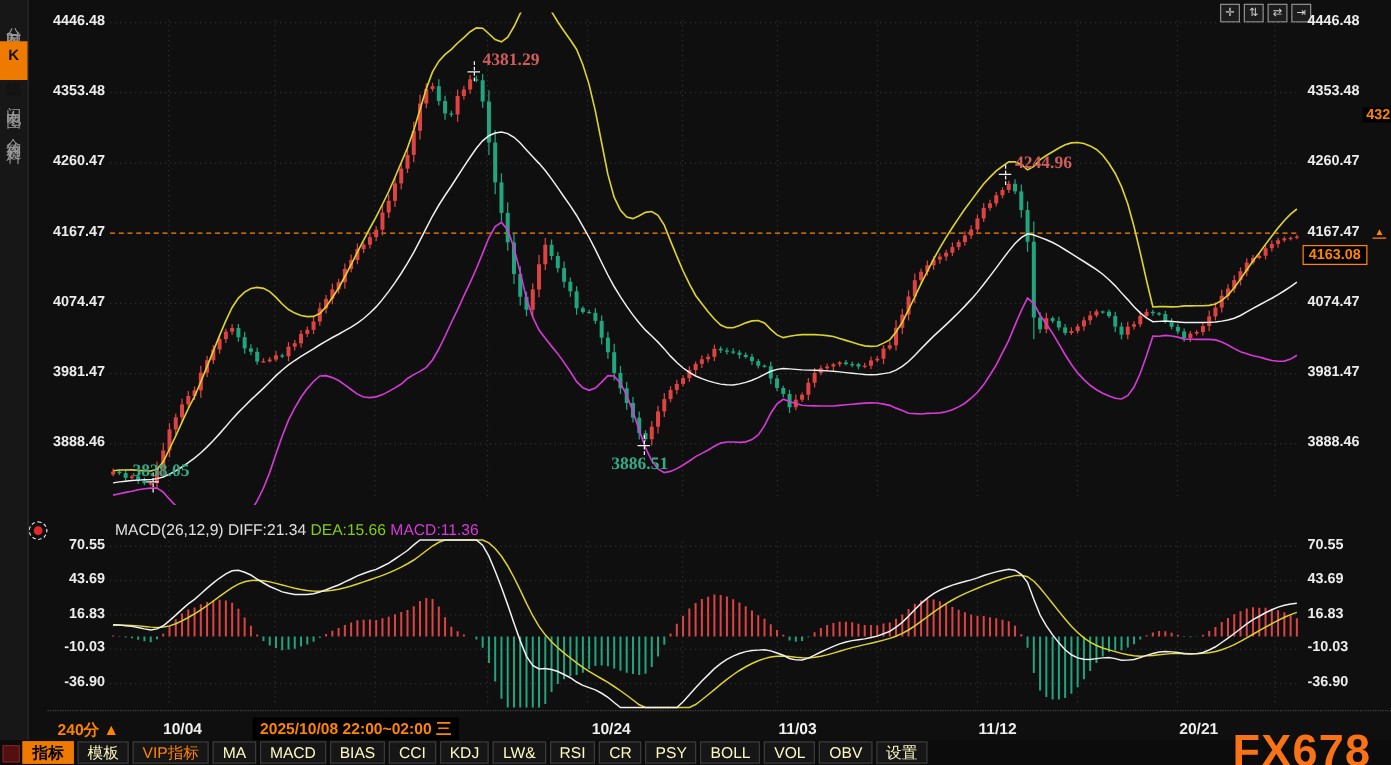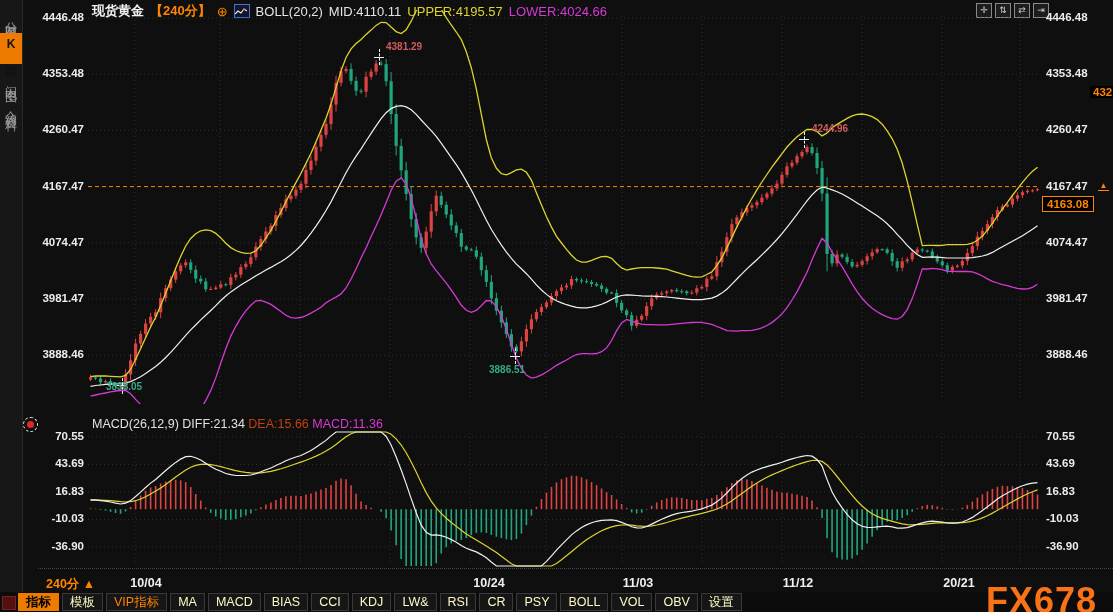--- a/index.html
+++ b/index.html
@@ -34,23 +34,23 @@
   .marked-price{position:absolute;left:1044px;top:86px;background:#000;color:#ff8400;
                 font-size:11.5px;font-weight:bold;padding:0 3px;margin-left:46px;}
   .last-price{position:absolute;left:1042px;top:196px;border:1px solid #ff8400;background:#000;
               color:#ff8400;font-size:11.5px;font-weight:bold;padding:0 4px;line-height:14px;}
   .alert-flag{position:absolute;left:1098px;top:181px;width:11px;color:#ff8400;font-size:8px;
               text-align:center;border-bottom:1px solid #ff8400;line-height:9px;}
   
   .main-svg{position:absolute;left:88px;top:10px;}
   .macd-svg{position:absolute;left:88px;top:430px;}
   .macd-hdr{position:absolute;left:92px;top:417px;font-size:12.5px;white-space:nowrap;}
-  .macd-hdr .w{color:#e0e0e0;} .macd-hdr .yel{color:#c2410c;} .macd-hdr .mag{color:#d63ad6;}
+  .macd-hdr .w{color:#e0e0e0;} .macd-hdr .yel{color:#84cc16;} .macd-hdr .mag{color:#d63ad6;}
   
-  .ann{position:absolute;font-size:10px;font-weight:bold;white-space:nowrap;z-index:5;}
+  .ann{position:absolute;font-size:14px;font-weight:bold;white-space:nowrap;z-index:5;font-family:Liberation Serif, serif;}
   .ann.hi{color:#d05c5c;} .ann.lo{color:#36a986;}
   .xmark{position:absolute;width:16px;height:16px;z-index:4;}
   .xmark::before{content:"";position:absolute;left:3px;top:7.5px;width:10px;height:1px;background:#f2f2f2;}
   .xmark::after{content:"";position:absolute;left:7.5px;top:0;height:16px;border-left:1px dashed #f2f2f2;}
   
   .timeline{position:absolute;left:38px;top:568px;width:1091px;height:24px;border-top:1px dotted #454545;}
   .tl-period{position:absolute;left:8px;top:7px;color:#ff8400;font-weight:bold;font-size:12.5px;}
   .tl-date{position:absolute;top:7px;transform:translateX(-50%);font-size:12.5px;font-weight:bold;color:#f0f0f0;}
   .tl-sel{position:absolute;left:164px;top:5px;background:#000;color:#ff8400;font-size:12.5px;
           font-weight:bold;padding:1px 6px;}
@@ -70,33 +70,20 @@
 <div class="app">
 
   <div class="sidebar">
     <div class="side-tab">分时图</div>
     <div class="side-tab active">K线图</div>
     <div class="side-tab">闪电图</div>
     <div class="side-tab">合约资料</div>
   </div>
   <div class="sun-icon"></div>
 
-  <div class="hdr">
-    <span class="sym">现货黄金</span>
-    <span class="per">【240分】</span>
-    <span class="plus">⊕</span>
-    <span class="mini-chart"><svg width="12" height="10" viewBox="0 0 12 10">
-          <polyline points="0,7 3,4 6,6 9,2 12,4" fill="none" stroke="#e8e8e8" stroke-width="1.2"></polyline>
-          <circle cx="9" cy="2" r="1" fill="#de4343"></circle>
-        </svg></span>
-    <span class="w">BOLL(20,2)</span>
-    <span class="w">MID:4110.11</span>
-    <span class="yel">UPPER:4195.57</span>
-    <span class="mag">LOWER:4024.66</span>
-  </div>
 
   <div class="tool-btns">
     <div class="tool-btn">✛</div>
     <div class="tool-btn">⇅</div>
     <div class="tool-btn">⇄</div>
     <div class="tool-btn">⇥</div>
   </div>
 
   <div class="axl left" style="top:11px">4446.48</div>
   <div class="axl left" style="top:67px">4353.48</div>
@@ -745,30 +732,31 @@
       <line x1="934.4631578947368" x2="934.4631578947368" y1="79.2" y2="58.129486404796374" stroke="#de4343" stroke-width="1.6"></line>
       <line x1="939.4736842105262" x2="939.4736842105262" y1="79.2" y2="59.87832795058087" stroke="#de4343" stroke-width="1.6"></line>
       <line x1="944.4842105263157" x2="944.4842105263157" y1="79.2" y2="62.165088570521945" stroke="#de4343" stroke-width="1.6"></line>
       <line x1="949.4947368421052" x2="949.4947368421052" y1="79.2" y2="64.58363698846452" stroke="#de4343" stroke-width="1.6"></line>
       <polyline points="2.5,70.1 7.5,70.1 12.5,70.2 17.5,70.4 22.5,70.7 27.6,71.2 32.6,71.7 37.6,72.0 42.6,71.7 47.6,70.7 52.6,69.0 57.6,66.7 62.6,64.0 67.6,61.1 72.7,57.9 77.7,54.4 82.7,50.8 87.7,47.1 92.7,43.5 97.7,40.1 102.7,37.3 107.7,35.4 112.7,34.4 117.7,34.2 122.8,34.6 127.8,35.5 132.8,36.7 137.8,38.0 142.8,39.3 147.8,40.6 152.8,41.6 157.8,42.4 162.8,42.9 167.9,43.0 172.9,42.8 177.9,42.2 182.9,41.4 187.9,40.2 192.9,38.8 197.9,37.2 202.9,35.5 207.9,33.8 212.9,32.1 218.0,30.3 223.0,28.3 228.0,26.1 233.0,23.7 238.0,21.0 243.0,18.0 248.0,14.4 253.0,10.6 258.0,6.8 263.1,3.8 268.1,2.0 273.1,2.0 278.1,2.0 283.1,2.0 288.1,2.0 293.1,2.0 298.1,2.0 303.1,4.3 308.1,8.8 313.2,15.0 318.2,22.8 323.2,32.0 328.2,42.1 333.2,52.7 338.2,62.6 343.2,71.1 348.2,77.9 353.2,83.4 358.3,88.2 363.3,92.5 368.3,96.4 373.3,100.3 378.3,103.9 383.3,107.1 388.3,110.1 393.3,113.0 398.3,115.9 403.3,119.2 408.4,122.6 413.4,126.2 418.4,130.0 423.4,133.8 428.4,136.0 433.4,136.0 438.4,136.0 443.4,136.0 448.4,136.0 453.5,136.0 458.5,136.0 463.5,136.0 468.5,133.6 473.5,129.8 478.5,125.8 483.5,121.7 488.5,117.5 493.5,113.5 498.5,109.8 503.6,106.4 508.6,103.4 513.6,100.8 518.6,98.6 523.6,96.9 528.6,95.6 533.6,95.0 538.6,94.8 543.6,95.2 548.7,95.8 553.7,96.2 558.7,96.3 563.7,95.8 568.7,95.0 573.7,93.9 578.7,92.5 583.7,91.0 588.7,89.5 593.7,88.1 598.8,86.9 603.8,85.7 608.8,84.6 613.8,83.4 618.8,82.1 623.8,80.7 628.8,79.0 633.8,76.7 638.8,74.0 643.9,70.7 648.9,67.1 653.9,63.4 658.9,59.7 663.9,56.2 668.9,52.9 673.9,50.0 678.9,47.3 683.9,44.9 688.9,42.7 694.0,40.6 699.0,38.5 704.0,36.6 709.0,34.8 714.0,33.1 719.0,31.6 724.0,30.5 729.0,30.3 734.0,31.4 739.1,35.0 744.1,40.4 749.1,46.5 754.1,52.8 759.1,59.1 764.1,65.2 769.1,71.0 774.1,76.0 779.1,80.3 784.1,83.7 789.2,86.4 794.2,88.4 799.2,89.9 804.2,91.3 809.2,92.7 814.2,93.8 819.2,94.6 824.2,94.9 829.2,94.7 834.3,94.4 839.3,93.8 844.3,93.3 849.3,92.9 854.3,92.7 859.3,92.8 864.3,92.9 869.3,92.9 874.3,92.7 879.3,92.2 884.4,91.2 889.4,89.8 894.4,87.9 899.4,85.7 904.4,83.1 909.4,80.3 914.4,77.4 919.4,74.5 924.4,71.7 929.5,68.9 934.5,66.3 939.5,63.8 944.5,61.7 949.5,59.9 " fill="none" stroke="#ddd32e" stroke-width="1.2"></polyline>
       <polyline points="2.5,69.8 7.5,69.9 12.5,70.6 17.5,71.1 22.5,72.0 27.6,73.1 32.6,74.0 37.6,73.1 42.6,70.6 47.6,66.5 52.6,62.1 57.6,57.5 62.6,53.1 67.6,49.5 72.7,45.0 77.7,40.5 82.7,36.3 87.7,32.4 92.7,29.1 97.7,26.6 102.7,26.3 107.7,27.8 112.7,30.0 117.7,33.3 122.8,36.4 127.8,39.2 132.8,41.3 137.8,43.5 142.8,44.6 147.8,45.5 152.8,45.5 157.8,45.5 162.8,45.0 167.9,43.6 172.9,41.8 177.9,39.8 182.9,38.0 187.9,35.5 192.9,33.2 197.9,30.7 202.9,28.8 207.9,27.0 212.9,25.5 218.0,23.0 223.0,20.5 228.0,17.2 233.0,13.8 238.0,10.4 243.0,5.9 248.0,2.0 253.0,2.0 258.0,2.0 263.1,2.0 268.1,2.0 273.1,2.0 278.1,2.0 283.1,2.0 288.1,2.0 293.1,2.0 298.1,6.2 303.1,14.9 308.1,26.8 313.2,40.0 318.2,53.9 323.2,68.6 328.2,82.7 333.2,95.1 338.2,102.4 343.2,105.1 348.2,104.9 353.2,105.6 358.3,107.2 363.3,109.6 368.3,112.2 373.3,115.6 378.3,118.3 383.3,120.1 388.3,121.9 393.3,124.6 398.3,127.8 403.3,132.0 408.4,136.0 413.4,136.0 418.4,136.0 423.4,136.0 428.4,136.0 433.4,136.0 438.4,136.0 443.4,136.0 448.4,136.0 453.5,136.0 458.5,131.4 463.5,125.8 468.5,120.2 473.5,114.8 478.5,109.9 483.5,104.9 488.5,100.9 493.5,97.5 498.5,94.9 503.6,92.8 508.6,91.3 513.6,90.4 518.6,90.1 523.6,89.8 528.6,90.7 533.6,92.4 538.6,94.2 543.6,96.8 548.7,97.9 553.7,98.0 558.7,96.5 563.7,94.1 568.7,91.6 573.7,89.3 578.7,87.1 583.7,85.1 588.7,83.6 593.7,82.5 598.8,81.8 603.8,81.1 608.8,80.0 613.8,78.9 618.8,77.0 623.8,75.1 628.8,71.8 633.8,67.9 638.8,63.0 643.9,57.6 648.9,52.7 653.9,48.5 658.9,44.9 663.9,42.1 668.9,40.0 673.9,38.1 678.9,36.6 683.9,35.2 688.9,33.9 694.0,32.3 699.0,30.4 704.0,28.9 709.0,27.5 714.0,26.4 719.0,25.5 724.0,26.2 729.0,29.4 734.0,35.8 739.1,49.6 744.1,62.0 749.1,70.7 754.1,77.9 759.1,84.3 764.1,89.8 769.1,93.8 774.1,96.3 779.1,97.4 784.1,97.5 789.2,96.9 794.2,96.3 799.2,96.1 804.2,96.9 809.2,98.2 814.2,98.1 819.2,97.6 824.2,96.1 829.2,94.3 834.3,92.8 839.3,91.6 844.3,91.2 849.3,91.5 854.3,92.0 859.3,93.0 864.3,93.2 869.3,92.9 874.3,92.0 879.3,90.0 884.4,87.4 889.4,84.0 894.4,80.5 899.4,76.8 904.4,73.0 909.4,69.1 914.4,65.7 919.4,63.0 924.4,60.2 929.5,57.8 934.5,55.7 939.5,54.2 944.5,53.2 949.5,52.6 " fill="none" stroke="#f0f0f0" stroke-width="1.2"></polyline>
     </svg>
 
   <div class="ann hi" id="ann-high1" style="left: 386px; top: 41.3924px;">4381.29</div>
   <div class="ann hi" id="ann-high2" style="left: 812px; top: 122.772px;">4244.96</div>
-  <div class="ann lo" id="ann-low1" style="left: 106px; top: 381px;">3838.05</div>
+  <div class="ann lo" id="ann-low1" style="left: 106px; top: 370px;">3838.05</div>
   <div class="ann lo" id="ann-low2" style="left: 489px; top: 364.373px;">3886.51</div>
   <div class="xmark" id="xm-high1" style="left: 371px; top: 49.3924px;"></div>
   <div class="xmark" id="xm-high2" style="left: 796px; top: 131.772px;"></div>
   <div class="xmark" id="xm-low1" style="left: 114px; top: 377.656px;"></div>
   <div class="xmark" id="xm-low2" style="left: 507px; top: 348.373px;"></div>
 
   <div class="timeline">
     <div class="tl-period">240分 ▲</div>
     <div class="tl-date" style="left:108px">10/04</div>
+    <div class="tl-sel">2025/10/08 22:00~02:00 三</div>
     <div class="tl-date" style="left:451px">10/24</div>
     <div class="tl-date" style="left:600px">11/03</div>
     <div class="tl-date" style="left:760px">11/12</div>
     <div class="tl-date" style="left:921px">20/21</div>
   </div>
   <div class="watermark">FX678</div>
 
   <div class="toolbar">
     <span class="tb-item active">指标</span>
     <span class="tb-item">模板</span>

